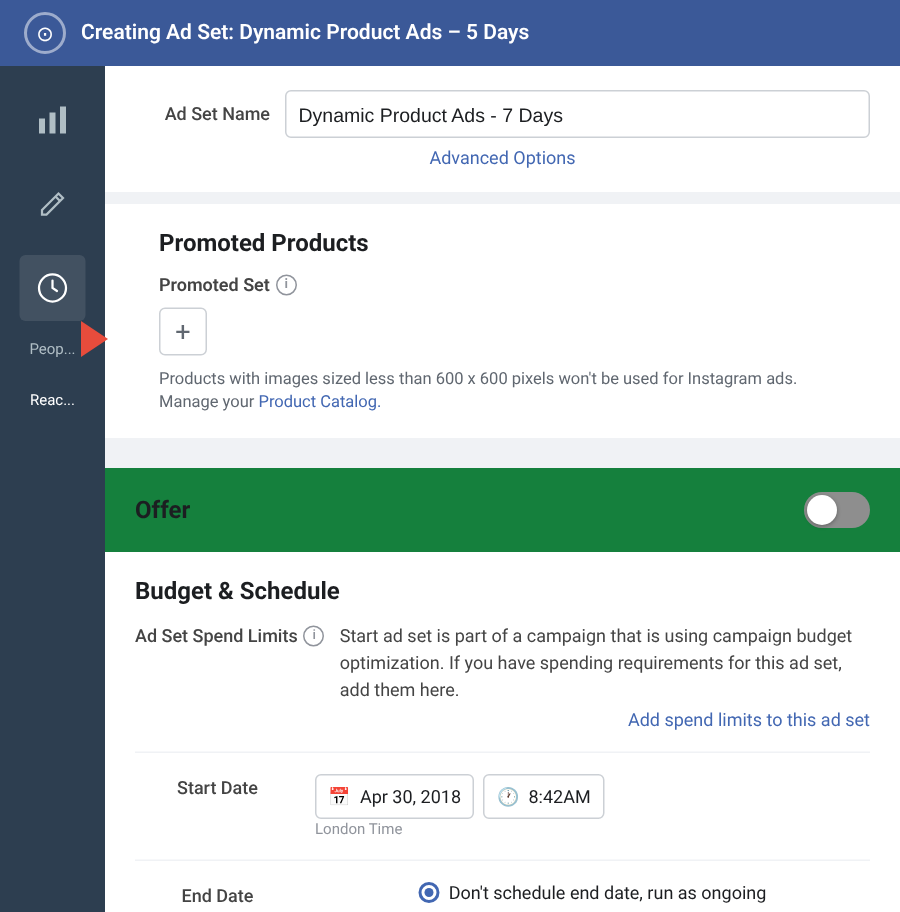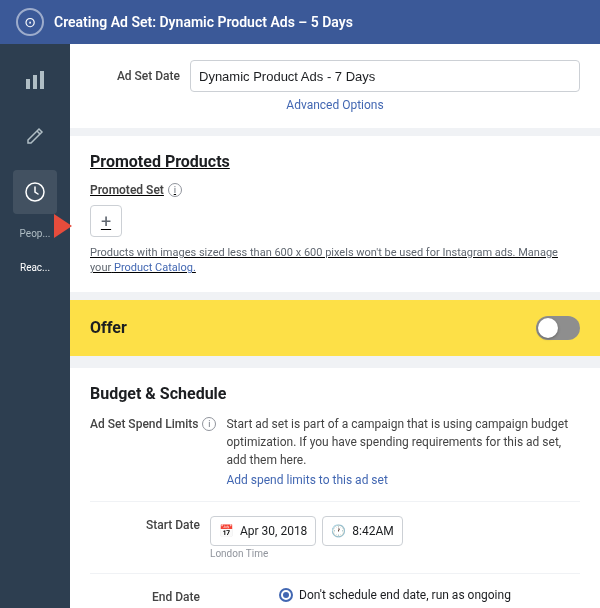--- a/index.html
+++ b/index.html
@@ -106,23 +106,22 @@
     
     .main {
       flex: 1;
       background: #f0f2f5;
       overflow-y: auto;
       padding: 0;
     }
 
     .section {
       background: white;
-      margin-bottom: 8px;
-      padding: 16px 20px;
-      text-decoration: underline;
+      margin-bottom: 20px;
+      padding: 16px 36px;
     }
 
     
     .ad-set-name-section {
       background: white;
       padding: 16px 20px;
       margin-bottom: 8px;
       display: flex;
       flex-direction: column;
       align-items: center;
@@ -231,23 +230,23 @@
       line-height: 1.4;
       margin-top: 8px;
     }
     .info-text a {
       color: #4267b2;
       text-decoration: none;
     }
 
     
     .offer-section {
-      background: #fde047;
+      background: #15803d;
       padding: 16px 20px;
-      margin-bottom: 12px;
+      margin-bottom: 0;
       display: flex;
       align-items: center;
       justify-content: space-between;
       text-align: center;
     }
 
     
     .toggle {
       width: 44px;
       height: 24px;
@@ -281,38 +280,39 @@
       border-bottom: 1px solid #f0f2f5;
     }
     .budget-field-label {
       font-size: 12px;
       font-weight: 500;
       color: #444;
       text-align: right;
       min-width: 110px;
       display: flex;
       align-items: flex-start;
-      justify-content: flex-end;
+      justify-content: center;
       gap: 4px;
       padding-top: 2px;
     }
     .budget-field-content {
       flex: 1;
     }
     .budget-desc {
       font-size: 12px;
       color: #444;
       line-height: 1.5;
     }
     .budget-link {
       color: #4267b2;
       font-size: 12px;
       text-decoration: none;
       display: block;
       margin-top: 4px;
+      text-align: right;
     }
 
     
     .date-row {
       display: flex;
       align-items: center;
       gap: 6px;
     }
     .date-input-box {
       height: 30px;
@@ -420,21 +420,21 @@
 
     <div class="sidebar-section" style="margin-top: 8px;">
       <span class="sidebar-label active">Reac...</span>
     </div>
   </div>
 
   <div class="main">
 
     <div class="ad-set-name-section">
       <div class="field-row">
-        <span class="field-label">Ad Set Date</span>
+        <span class="field-label">Ad Set Name</span>
         <input class="text-input" type="text" value="Dynamic Product Ads - 7 Days" style="">
       </div>
       <a class="advanced-link">Advanced Options</a>
     </div>
 
     <div class="section">
       <div class="section-title">Promoted Products</div>
 
       <div class="field-label-left">
         <span>Promoted Set</span>

